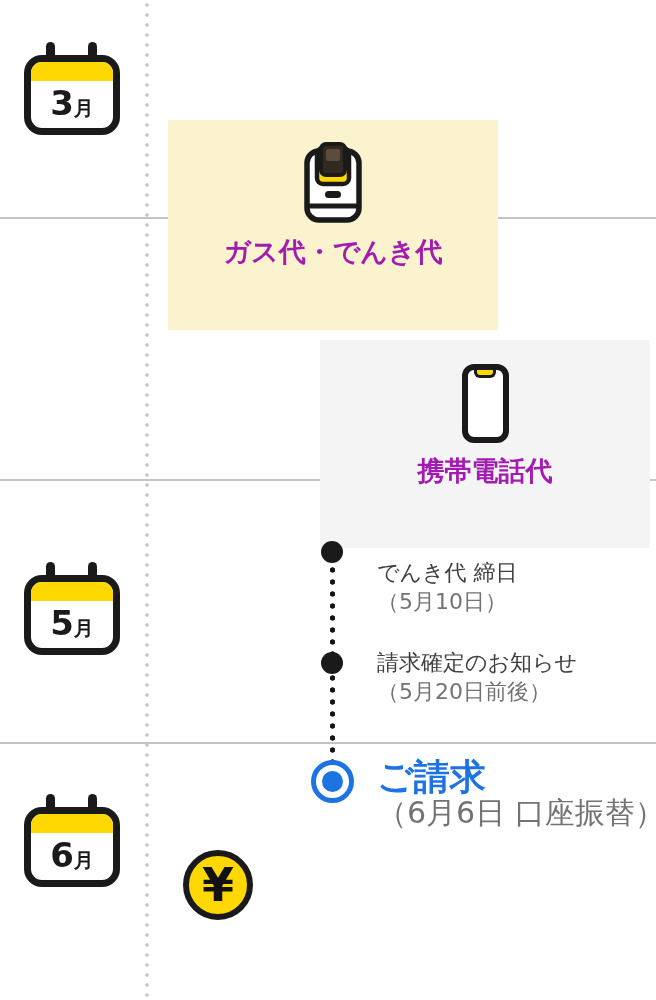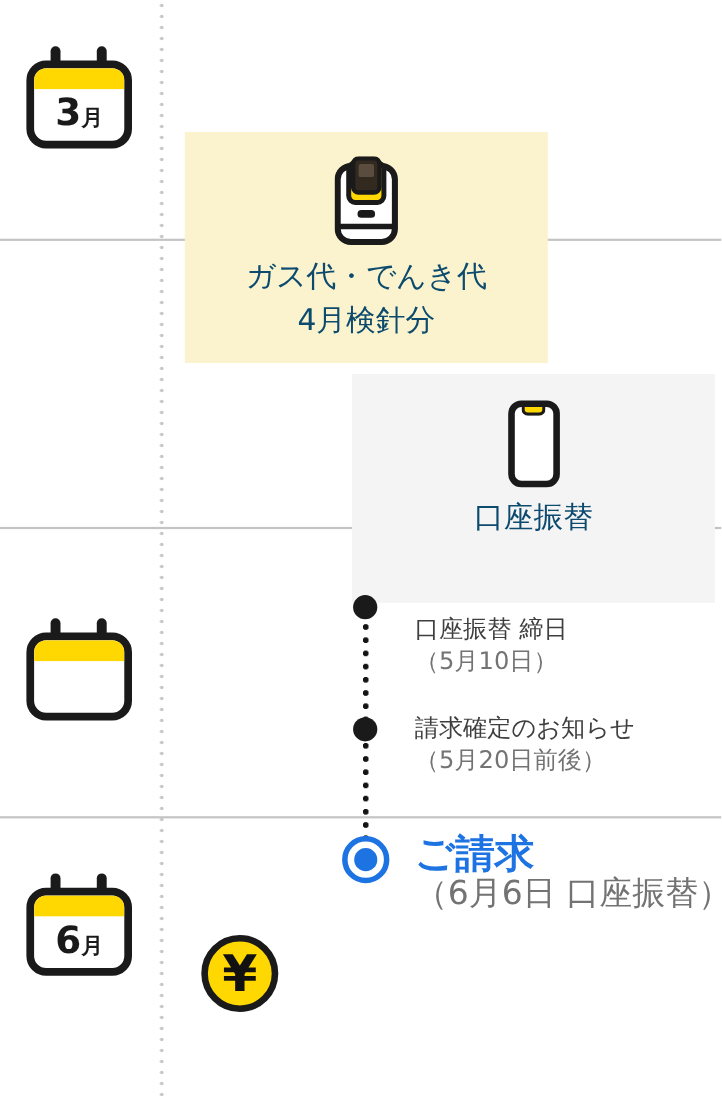--- a/index.html
+++ b/index.html
@@ -31,21 +31,21 @@
     position:absolute;top:19px;left:0;right:0;bottom:0;text-align:center;
     font-weight:bold;color:#1A1A1A;line-height:44px;white-space:nowrap;
   }
   .cal-num{font-size:34px;}
   .cal-unit{font-size:20px;}
 
   
   .card{position:absolute;width:330px;text-align:center;}
   .card-gas{left:168px;top:120px;height:210px;background:#FAF3CE;}
   .card-mobile{left:320px;top:340px;height:208px;background:#F4F4F4;}
-  .card-text{margin-top:8px;font-size:27px;font-weight:normal;color:#0c4a6e;line-height:40px;}
+  .card-text{margin-top:8px;font-size:27px;font-weight:bold;color:#a21caf;line-height:40px;}
   .meter-svg{display:block;margin:22px auto 0;}
   .phone{
     position:relative;margin:24px auto 0;width:47px;height:79px;box-sizing:border-box;
     background:#fff;border:6px solid #1A1A1A;border-radius:12px;
   }
   .phone-notch{
     position:absolute;top:0;left:50%;transform:translateX(-50%);
     width:16px;height:5px;background:#FFD802;
     border:3px solid #1A1A1A;border-top:none;border-radius:0 0 6px 6px;
   }
@@ -99,20 +99,21 @@
       <div class="cal-label"><span class="cal-num">3</span><span class="cal-unit">月</span></div>
     </div>
   </div>
 
 
   <div class="calendar cal-5">
     <span class="peg peg-l"></span>
     <span class="peg peg-r"></span>
     <div class="cal-body">
       <div class="cal-band"></div>
+      <div class="cal-label"><span class="cal-num">5</span><span class="cal-unit">月</span></div>
     </div>
   </div>
 
   <div class="calendar cal-6">
     <span class="peg peg-l"></span>
     <span class="peg peg-r"></span>
     <div class="cal-body">
       <div class="cal-band"></div>
       <div class="cal-label"><span class="cal-num">6</span><span class="cal-unit">月</span></div>
     </div>
@@ -122,42 +123,41 @@
     <svg class="meter-svg" width="58" height="82" viewBox="0 0 58 82" aria-hidden="true">
       <rect x="3" y="9" width="52" height="69" rx="12" fill="#ffffff" stroke="#1A1A1A" stroke-width="5.5"></rect>
       <line x1="5" y1="64" x2="53" y2="64" stroke="#1A1A1A" stroke-width="5"></line>
       <rect x="13" y="6" width="32" height="36" rx="6" fill="#FFD802" stroke="#1A1A1A" stroke-width="4.5"></rect>
       <rect x="17" y="2" width="24" height="31" rx="5" fill="#32291F" stroke="#1A1A1A" stroke-width="4"></rect>
       <rect x="22" y="7" width="14" height="12" rx="2" fill="#5A4C3F"></rect>
       <rect x="21" y="49" width="16" height="7" rx="3.5" fill="#1A1A1A"></rect>
     </svg>
     <div class="card-text">
       <div>ガス代・でんき代</div>
-      <div>4月検針分</div>
     </div>
   </div>
 
   <div class="card card-mobile">
     <div class="phone">
       <span class="phone-notch"></span>
     </div>
     <div class="card-text">
-      <div>口座振替</div>
+      <div>携帯電話代</div>
     </div>
   </div>
 
   <div class="t-dots"></div>
   <div class="t-dot-big t-dot-1"></div>
   <div class="t-dot-big t-dot-2"></div>
   <div class="t-ring">
     <span class="t-ring-inner"></span>
   </div>
 
   <div class="event ev-1">
-    <div class="event-label">口座振替 締日</div>
+    <div class="event-label">でんき代 締日</div>
     <div class="event-date">（5月10日）</div>
   </div>
   <div class="event ev-2">
     <div class="event-label">請求確定のお知らせ</div>
     <div class="event-date">（5月20日前後）</div>
   </div>
   <div class="event ev-3">
     <div class="event-label">ご請求</div>
     <div class="event-date">（6月6日 口座振替）</div>
   </div>

